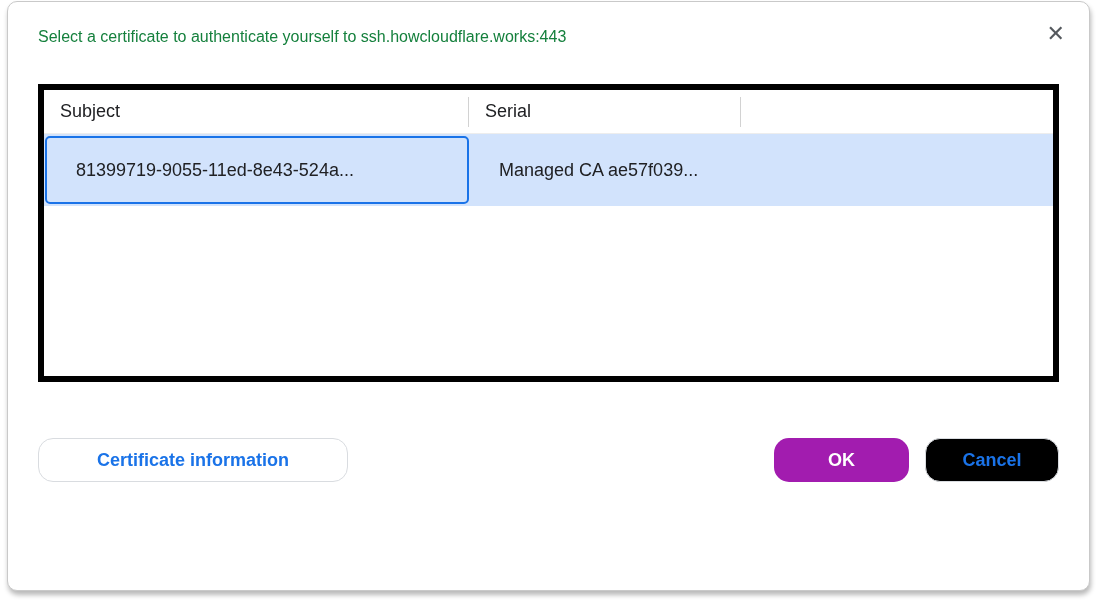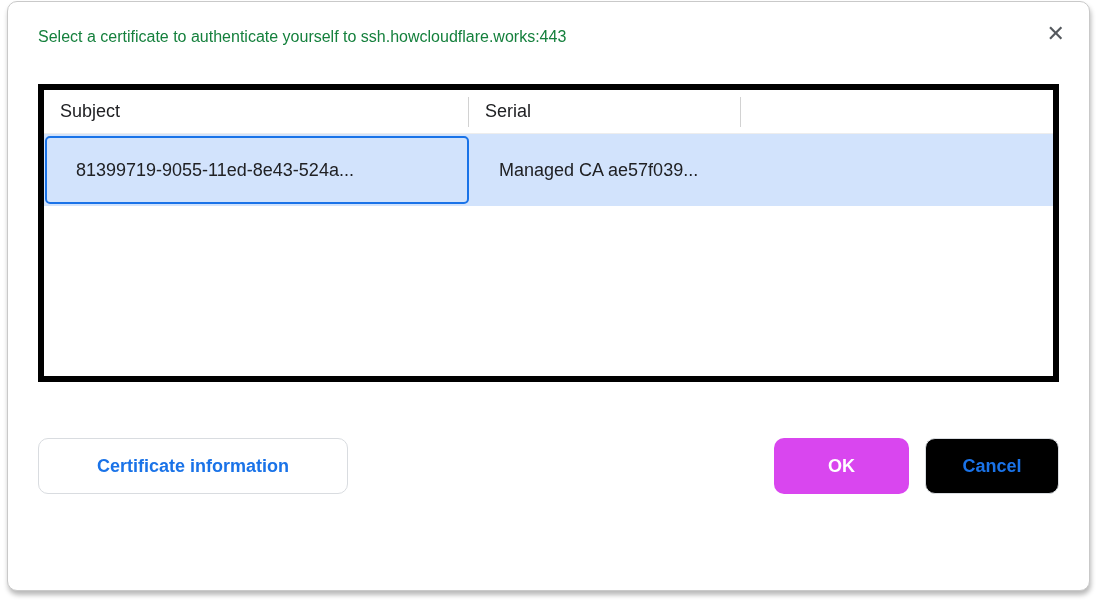--- a/index.html
+++ b/index.html
@@ -51,27 +51,27 @@
   .cell-subject {
     width:424px; height:68px; margin:2px 0 2px 1px;
     border:2px solid #1a73e8; border-radius:5px;
     padding-left:29px; background:#d2e3fc;
   }
   .cell-issuer { width:315px; padding-left:30px; }
   .cell-serial { width:272px; padding-left:28px; }
 
   .footer { display:flex; align-items:center; margin-top:56px; }
   .btn {
-    height:56px; border-radius:10px; font-size:18px; font-weight:700;
+    height:44px; border-radius:15px; font-size:18px; font-weight:700;
     font-family:"Liberation Sans", sans-serif;
     display:flex; align-items:center; justify-content:center; cursor:pointer;
   }
   .btn-cert   { width:310px; background:#ffffff; border:1px solid #d9dce0; color:#1a73e8; }
   .spacer     { flex:1; }
-  .btn-ok     { width:135px; background:#d946ef; border:none; color:#ffffff; }
+  .btn-ok     { width:135px; background:#a21caf; border:none; color:#ffffff; }
   .btn-cancel { width:134px; background:#000000; border:1px solid #d9dce0; color:#1a73e8; margin-left:16px; }
 </style>
 </head>
 <body>
 
 <div class="dialog">
 
   <span class="close-btn">✕</span>
 
 

